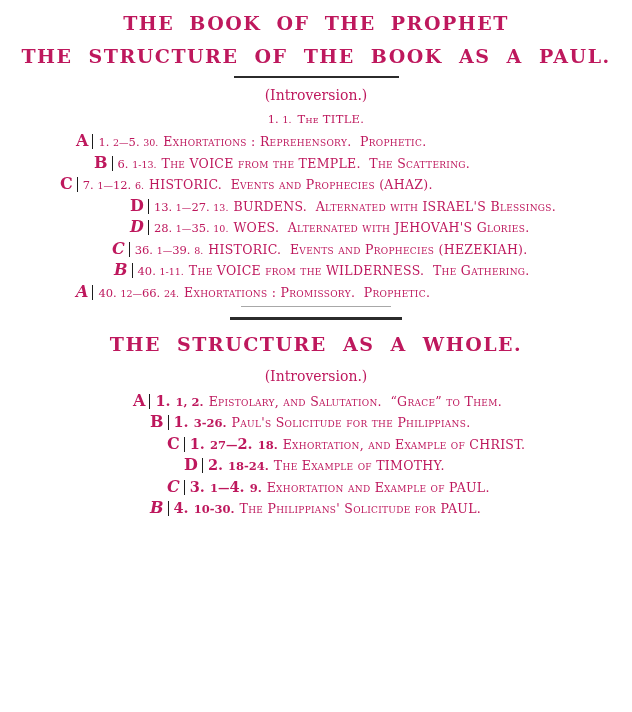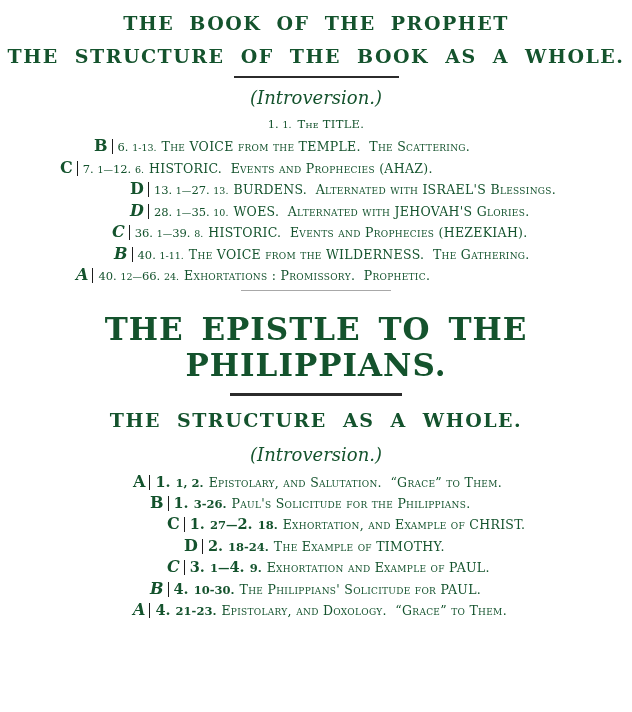--- a/index.html
+++ b/index.html
@@ -1,20 +1,20 @@
 <!DOCTYPE html>
 <html><head>
 <meta charset="utf-8">
 <style>
   html,body{margin:0;padding:0;background:#ffffff;}
   .page{
     position:relative;
     width:632px;height:712px;
     background:#ffffff;
-    color:#14532d;
+    color:#be185d;
     font-family:"DejaVu Serif","Liberation Serif",serif;
     overflow:hidden;
     border-radius:19px;
   }
   .center{text-align:center;}
   .h-small{
     margin:0;padding-top:12px;
     font-size:19px;font-weight:700;
     letter-spacing:1.5px;word-spacing:7px;
   }
@@ -30,22 +30,21 @@
   }
   .rule{
     width:165px;height:0;
     border-top:2px solid #2b2b2b;
     margin:9px auto 0 auto;
   }
   .rule.thick{border-top:3px solid #2b2b2b;width:172px;margin-top:10px;}
   .rule.faint{border-top:1px solid #a8a8a8;width:150px;margin-top:3px;}
   .introversion{
     margin-top:9px;
-    font-style:italic;
-    font-size:18px;
+    font-size:14px;
   }
   .title-row{margin-top:9px;font-size:11.5px;}
   .title-row span{white-space:pre-wrap;}
   .title-row .ch{font-size:11.5px;}
   .title-row .vs{font-size:9.5px;}
   .sc,.desc{font-variant:small-caps;letter-spacing:0.3px;}
   .structure{margin-top:5px;}
   .srow{
     line-height:19.5px;
     white-space:nowrap;
@@ -78,47 +77,46 @@
   .phil-sub{margin-top:13px;}
   .phil-intro{margin-top:13px;}
 </style>
 </head>
 <body>
 
 <div class="page">
 
   <section>
     <div class="h-small center">THE BOOK OF THE PROPHET</div>
-    <div class="h-sub center">THE STRUCTURE OF THE BOOK AS A WHOLE.</div>
+    <div class="h-sub center">THE STRUCTURE OF THE BOOK AS A PAUL.</div>
     <div class="rule"></div>
     <div class="introversion center">(Introversion.)</div>
     <div class="title-row center">
       <span class="ch">1. </span><span class="vs">1.  </span><span class="sc">The TITLE.</span>
     </div>
     <div class="structure" id="isaiah-rows">
+        <div class="srow" style="padding-left: 76px;"><span class="letter">A</span><span class="bar"></span><span class="ref"><span class="ch">1. </span><span class="vs">2—</span><span class="ch">5. </span><span class="vs">30.</span></span><span class="desc">Exhortations : Reprehensory.  Prophetic.</span></div>
         <div class="srow" style="padding-left: 94px;"><span class="letter">B</span><span class="bar"></span><span class="ref"><span class="ch">6. </span><span class="vs">1-13.</span></span><span class="desc">The VOICE from the TEMPLE.  The Scattering.</span></div>
         <div class="srow" style="padding-left: 60px;"><span class="letter">C</span><span class="bar"></span><span class="ref"><span class="ch">7. </span><span class="vs">1—</span><span class="ch">12. </span><span class="vs">6.</span></span><span class="desc">HISTORIC.  Events and Prophecies (AHAZ).</span></div>
         <div class="srow" style="padding-left: 130px;"><span class="letter">D</span><span class="bar"></span><span class="ref"><span class="ch">13. </span><span class="vs">1—</span><span class="ch">27. </span><span class="vs">13.</span></span><span class="desc">BURDENS.  Alternated with ISRAEL'S Blessings.</span></div>
         <div class="srow" style="padding-left: 130px;"><span class="letter it">D</span><span class="bar"></span><span class="ref"><span class="ch">28. </span><span class="vs">1—</span><span class="ch">35. </span><span class="vs">10.</span></span><span class="desc">WOES.  Alternated with JEHOVAH'S Glories.</span></div>
         <div class="srow" style="padding-left: 112px;"><span class="letter it">C</span><span class="bar"></span><span class="ref"><span class="ch">36. </span><span class="vs">1—</span><span class="ch">39. </span><span class="vs">8.</span></span><span class="desc">HISTORIC.  Events and Prophecies (HEZEKIAH).</span></div>
         <div class="srow" style="padding-left: 94px; margin-left: 20px;"><span class="letter it">B</span><span class="bar"></span><span class="ref"><span class="ch">40. </span><span class="vs">1-11.</span></span><span class="desc">The VOICE from the WILDERNESS.  The Gathering.</span></div>
         <div class="srow" style="padding-left: 76px;"><span class="letter it">A</span><span class="bar"></span><span class="ref"><span class="ch">40. </span><span class="vs">12—</span><span class="ch">66. </span><span class="vs">24.</span></span><span class="desc">Exhortations : Promissory.  Prophetic.</span></div>
       </div>
     <div class="rule faint"></div>
   </section>
 
   <section>
-    <div class="phil-heading center">THE EPISTLE TO THE PHILIPPIANS.</div>
     <div class="rule thick"></div>
     <div class="h-sub phil-sub center">THE STRUCTURE AS A WHOLE.</div>
     <div class="introversion phil-intro center">(Introversion.)</div>
     <div class="structure" id="phil-rows">
         <div class="srow" style="padding-left: 133px;"><span class="letter">A</span><span class="bar"></span><span class="ref"><span class="ch">1. </span><span class="vs">1, 2.</span></span><span class="desc">Epistolary, and Salutation.  “Grace” to Them.</span></div>
         <div class="srow" style="padding-left: 150px;"><span class="letter">B</span><span class="bar"></span><span class="ref"><span class="ch">1. </span><span class="vs">3-26.</span></span><span class="desc">Paul's Solicitude for the Philippians.</span></div>
         <div class="srow" style="padding-left: 167px;"><span class="letter">C</span><span class="bar"></span><span class="ref"><span class="ch">1. </span><span class="vs">27—</span><span class="ch">2. </span><span class="vs">18.</span></span><span class="desc">Exhortation, and Example of CHRIST.</span></div>
         <div class="srow" style="padding-left: 184px;"><span class="letter">D</span><span class="bar"></span><span class="ref"><span class="ch">2. </span><span class="vs">18-24.</span></span><span class="desc">The Example of TIMOTHY.</span></div>
         <div class="srow" style="padding-left: 167px;"><span class="letter it">C</span><span class="bar"></span><span class="ref"><span class="ch">3. </span><span class="vs">1—</span><span class="ch">4. </span><span class="vs">9.</span></span><span class="desc">Exhortation and Example of PAUL.</span></div>
         <div class="srow" style="padding-left: 150px;"><span class="letter it">B</span><span class="bar"></span><span class="ref"><span class="ch">4. </span><span class="vs">10-30.</span></span><span class="desc">The Philippians' Solicitude for PAUL.</span></div>
-        <div class="srow" style="padding-left: 133px;"><span class="letter it">A</span><span class="bar"></span><span class="ref"><span class="ch">4. </span><span class="vs">21-23.</span></span><span class="desc">Epistolary, and Doxology.  “Grace” to Them.</span></div>
       </div>
   </section>
 
 </div>
 
 </body></html>

